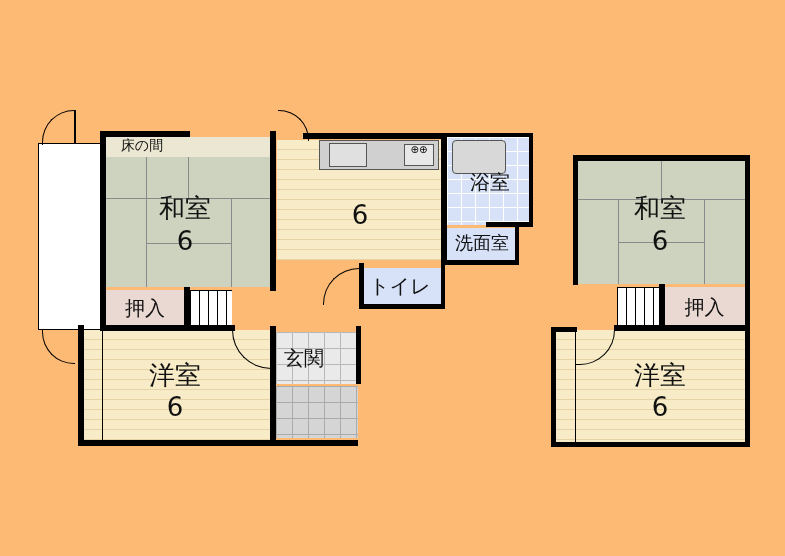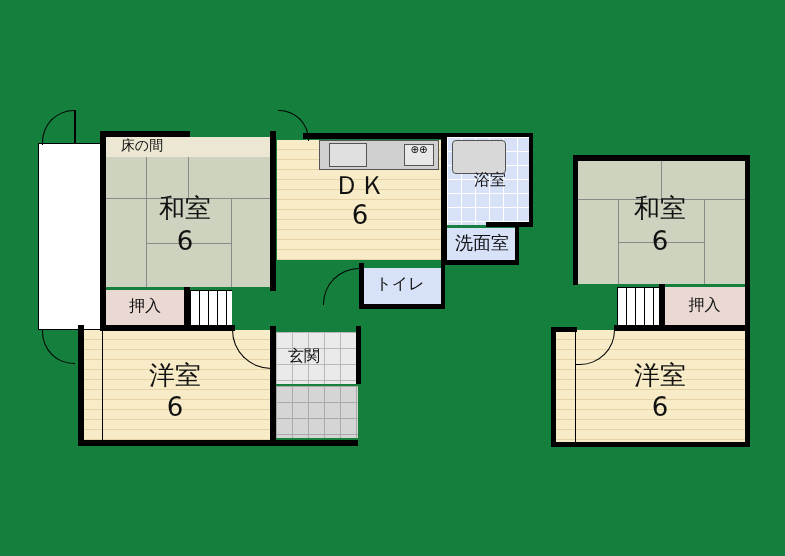--- a/index.html
+++ b/index.html
@@ -1,30 +1,30 @@
 <!DOCTYPE html>
 <html><head>
 <meta charset="utf-8">
 <style>
   body { margin:0; background:#fff; }
-  #plan { position:relative; width:785px; height:556px; background:#15803d; overflow:hidden; font-family:"DejaVu Sans", sans-serif; }
+  #plan { position:relative; width:785px; height:556px; background:#fdba74; overflow:hidden; font-family:"DejaVu Sans", sans-serif; }
   .abs { position:absolute; box-sizing:border-box; }
   .tatami { background:#cdd3bf; }
   .wood { background:#f8ecc8; background-image:repeating-linear-gradient(to bottom, transparent 0 9px, #e6d4a8 9px 10px); }
   .closet { background:#ead8d2; }
   .blue { background:#d7e2f8; }
   .tile { background:#d7e2f8; background-image:linear-gradient(#fff 1px, transparent 1px), linear-gradient(90deg,#fff 1px, transparent 1px); background-size:14px 14px; }
   .genkan { background:#eaeaea; background-image:linear-gradient(#b8b8b8 1px, transparent 1px), linear-gradient(90deg,#b8b8b8 1px, transparent 1px); background-size:16px 16px; }
   .genkan2 { background:#d5d5d5; background-image:linear-gradient(#aaa 1px, transparent 1px), linear-gradient(90deg,#aaa 1px, transparent 1px); background-size:16px 16px; }
   .tokonoma { background:#ebe7d2; }
   .wall { background:#000; }
   .thin { border:1px solid #000; background:#fff; }
   .label { position:absolute; text-align:center; color:#111; line-height:1.05; }
   .big { font-size:26px; }
-  .small { font-size:16px; }
+  .small { font-size:20px; }
   .line { position:absolute; background:#8a8a8a; }
   .stairs { background:#fff; background-image:linear-gradient(90deg,#000 1px, transparent 1px); background-size:9px 100%; border-top:1px solid #000; }
   .door { position:absolute; border:1px solid #000; }
 </style>
 </head>
 <body>
 
 <div id="plan">
 
   <div class="abs thin" style="left:38px;top:143px;width:64px;height:187px;"></div>
@@ -44,21 +44,20 @@
   <div class="label big" style="left:140px;top:228px;width:90px;">6</div>
 
   <div class="abs closet" style="left:104px;top:290px;width:82px;height:36px;"></div>
   <div class="label small" style="left:104px;top:298px;width:82px;">押入</div>
   <div class="abs stairs" style="left:190px;top:290px;width:42px;height:36px;"></div>
 
   <div class="abs wood" style="left:277px;top:140px;width:166px;height:120px;"></div>
   <div class="abs" style="left:319px;top:140px;width:120px;height:30px;background:#d0d0d0;border:1px solid #555;"></div>
   <div class="abs" style="left:329px;top:143px;width:38px;height:24px;border:1px solid #555;background:#e0e0e0;"></div>
   <div class="abs" style="left:404px;top:144px;width:30px;height:22px;border:1px solid #555;background:#e8e8e8;font-size:10px;line-height:10px;text-align:center;">⊕⊕</div>
-  <div class="label big" style="left:310px;top:172px;width:100px;">ＤＫ</div>
   <div class="label big" style="left:310px;top:202px;width:100px;">6</div>
   <div class="door" style="left:278px;top:110px;width:30px;height:30px;border-radius:0 30px 0 0;border-left:none;border-bottom:none;"></div>
 
   <div class="abs tile" style="left:447px;top:137px;width:84px;height:88px;"></div>
   <div class="abs" style="left:452px;top:140px;width:54px;height:34px;border:1px solid #555;background:#d8d8d8;border-radius:4px;"></div>
   <div class="label small" style="left:460px;top:172px;width:60px;">浴室</div>
   <div class="abs blue" style="left:447px;top:228px;width:70px;height:32px;"></div>
   <div class="label small" style="left:449px;top:234px;width:66px;font-size:18px;">洗面室</div>
 
   <div class="abs blue" style="left:363px;top:268px;width:80px;height:36px;"></div>

